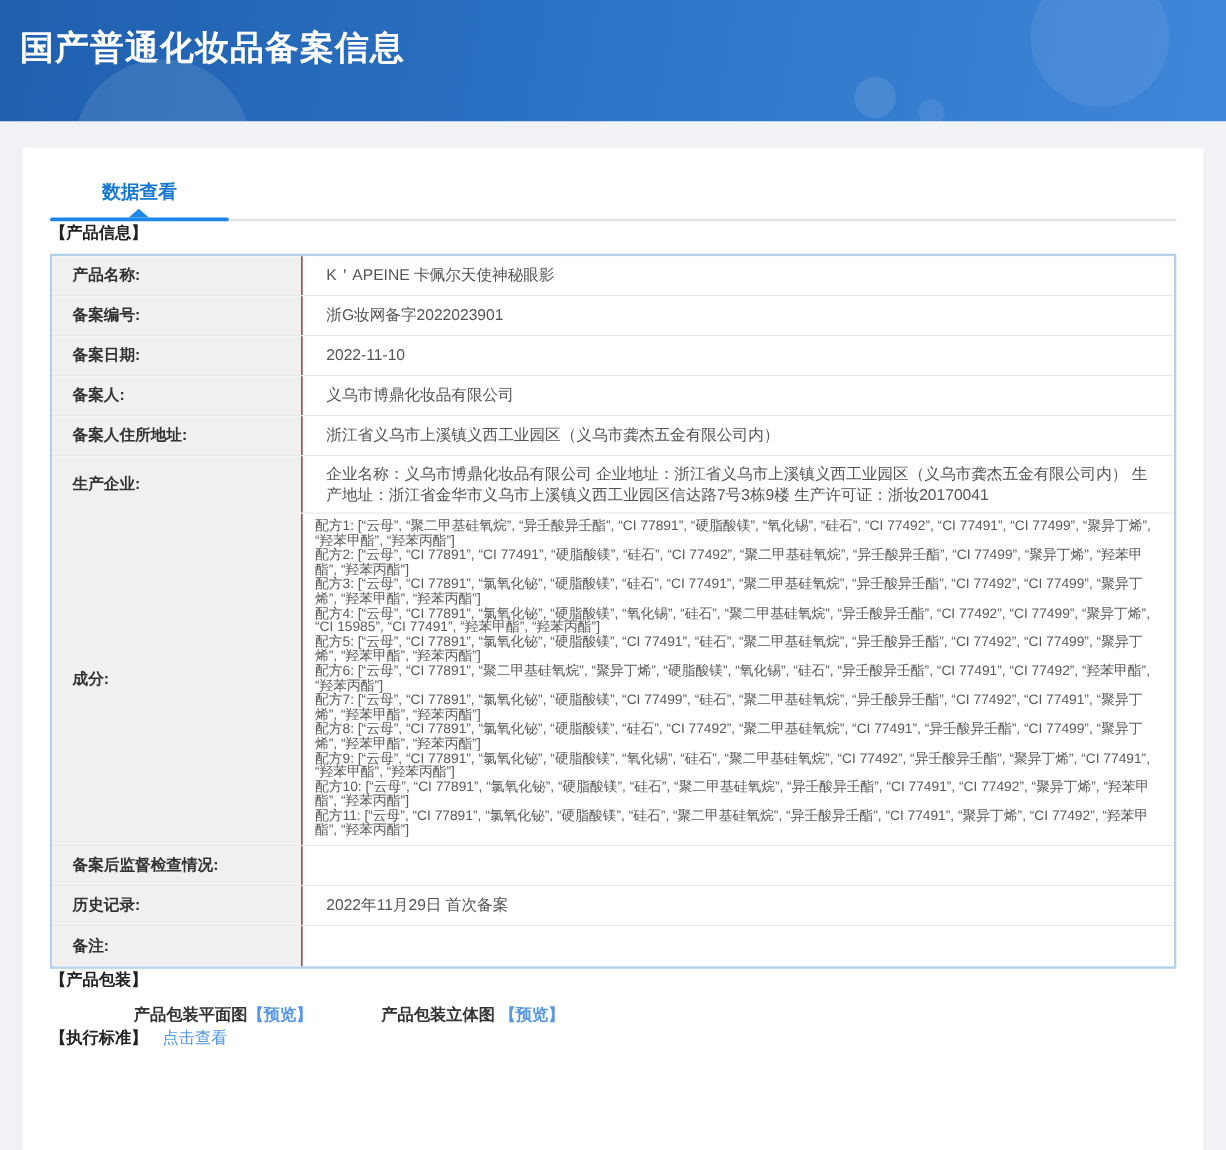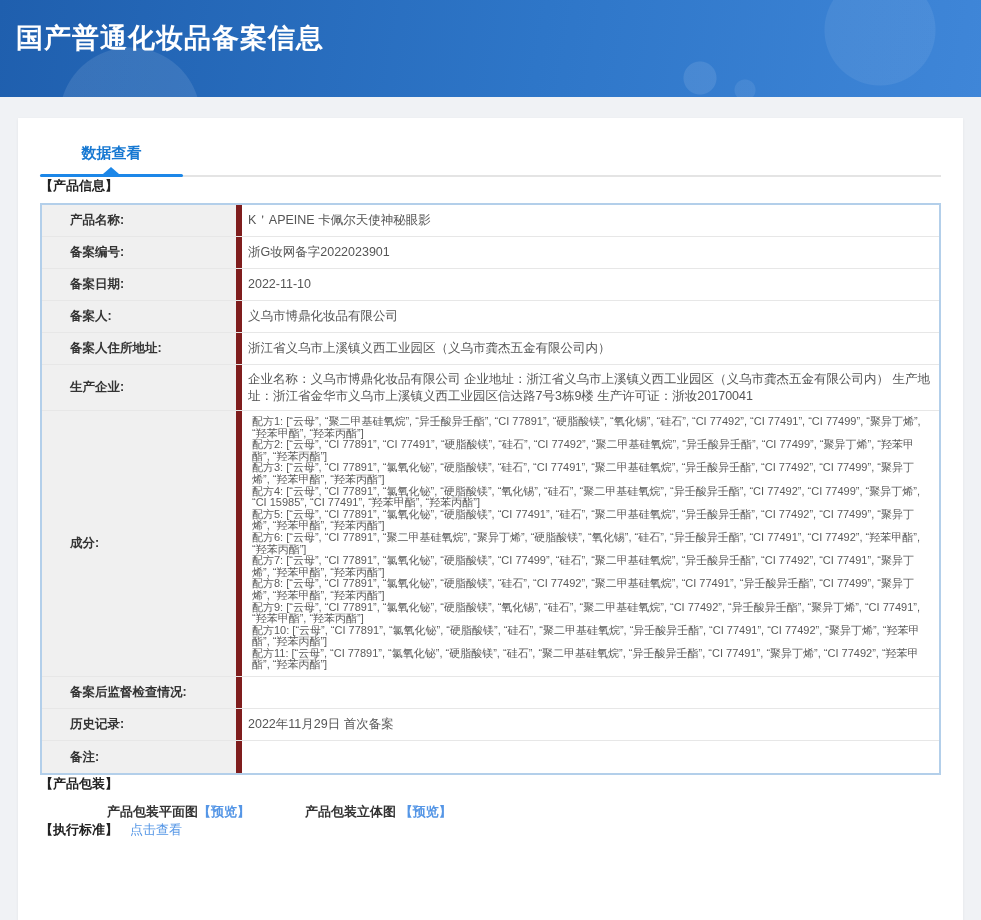--- a/index.html
+++ b/index.html
@@ -32,25 +32,25 @@
   .tab-line-active { position:absolute; left:0; top:-1px; width:143px; height:3px; background:#1c87e8; border-radius:2px; }
   .tab-caret { position:absolute; left:63px; top:-8px; width:0; height:0;
     border-left:8px solid transparent; border-right:8px solid transparent; border-bottom:7px solid #1c87e8; }
   
   .sec-title { font-size:13px; font-weight:bold; color:#222; }
   
   .tbl { border:2px solid #b3cfea; margin-top:8px; }
   .t-row { display:flex; border-bottom:1px solid #e7e7e7; background:#fff; }
   .t-row:last-child { border-bottom:none; }
   .t-label {
-    flex:0 0 200px; background:#f0f0f0; border-right:6px solid #7f1d1d;
-    display:flex; align-items:center; padding:0 28px;
+    flex:0 0 200px; background:#f0f0f0; border-right:1px solid #7f1d1d;
+    display:flex; align-items:center; padding:0 16px;
     font-size:12.5px; font-weight:bold; color:#333;
   }
-  .t-value { flex:1; display:flex; align-items:center; padding:3px 6px; font-size:12.5px; color:#555; line-height:1.35; }
+  .t-value { flex:1; display:flex; align-items:center; padding:3px 19px; font-size:12.5px; color:#555; line-height:1.35; }
   .h32 { min-height:32px; }
   .h46 { min-height:46px; }
   .ingredients { display:block; padding:5px 10px; }
   .ingredients div { font-size:11px; line-height:11.6px; color:#5a5a5a; }
   
   a.lnk { color:#5596e6; text-decoration:none; cursor:pointer; font-size:13px; }
   .pack-row { margin:10px 0 0 67px; font-size:13px; color:#333; font-weight:bold; }
   .pack-group2 { margin-left:55px; }
   .inline-sec { font-size:13px; }
   .inline-sec .sec-inline-title { font-weight:bold; color:#222; }

